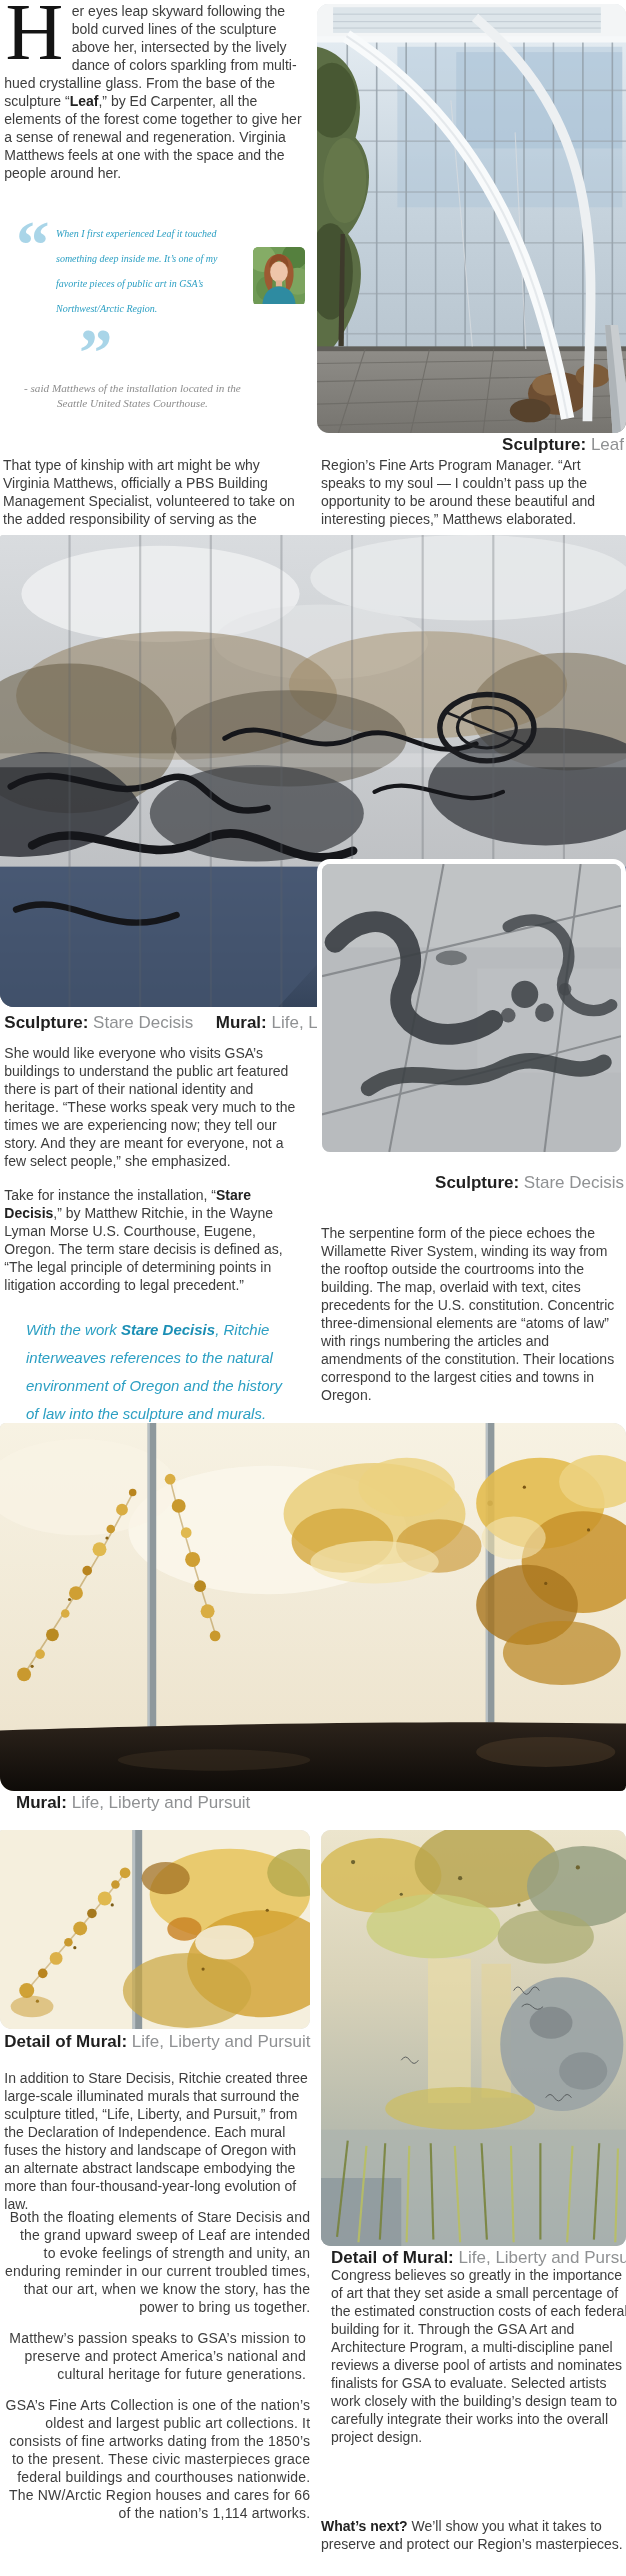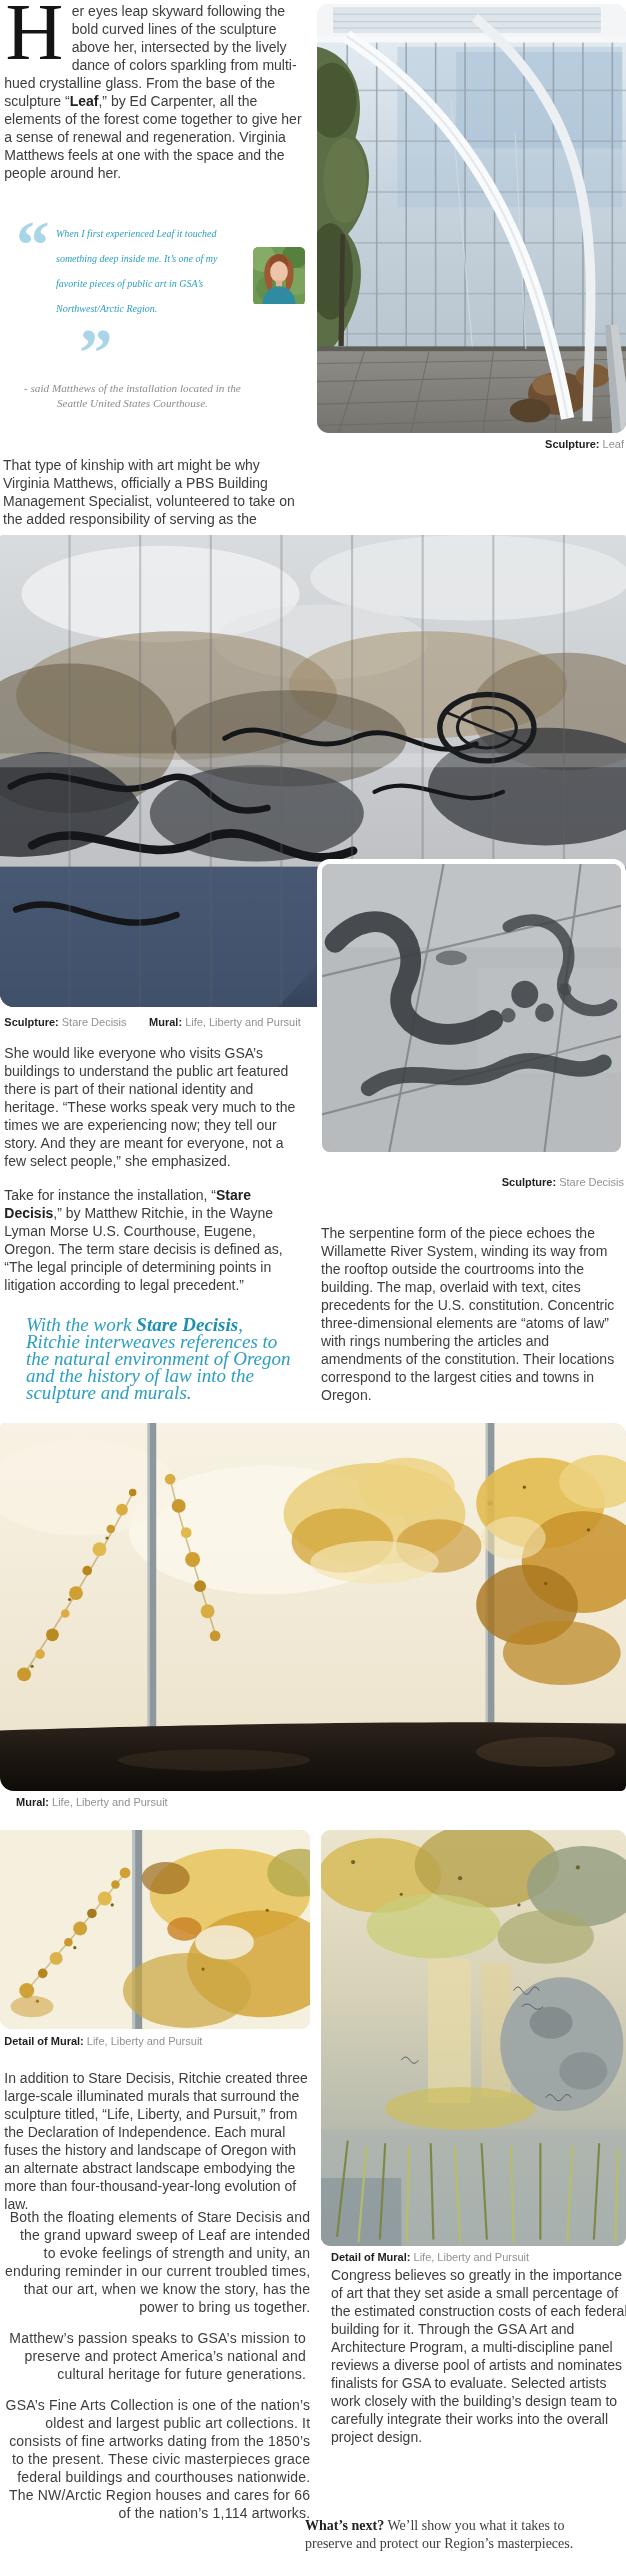--- a/index.html
+++ b/index.html
@@ -24,27 +24,27 @@
   .qtext{font-family:"Liberation Serif",serif;font-style:italic;color:var(--accent_teal);
          font-size:10px;line-height:25px;width:183px;}
   .qphoto{width:52px;height:59px;border-radius:5.4px;overflow:hidden;margin-left:14px;margin-top:26px;flex:none;}
   .qclose{font-family:"Liberation Serif",serif;font-weight:bold;color:var(--quote_mark_blue);
           font-size:67px;line-height:48px;}
   .attr{font-family:"Liberation Serif",serif;font-style:italic;color:#8c8c8c;
         font-size:11.2px;line-height:14.5px;text-align:center;}
   figure{margin:0;}
   .photo{overflow:hidden;background:#ddd;}
   .photo svg{display:block;width:100%;height:100%;}
-  .cap{font-size:11px;line-height:15px;color:var(--caption_value);white-space:nowrap;}
+  .cap{font-size:17px;line-height:15px;color:var(--caption_value);white-space:nowrap;}
   .cap .cl{font-weight:bold;color:var(--caption_label);}
   .cap.right{text-align:right;}
   .cap .pair{display:inline-block;}
   .cap .gap{display:inline-block;width:22.5px;}
-  .pullquote{font-family:Liberation Serif, serif;font-style:italic;color:var(--accent_teal);
-             font-size:19px;line-height:17px;}
+  .pullquote{font-family:Liberation Sans, sans-serif;font-style:italic;color:var(--accent_teal);
+             font-size:15px;line-height:28px;}
   .pullquote .b{color:#1b8fb5;font-weight:bold;}
 
   
   .p-intro{left:4.3px;top:2.1px;width:306px;}
   .q-block{left:16px;top:221px;width:293px;}
   .q-close-pos{left:79px;top:328px;}
   .q-attr{left:21.4px;top:381px;width:222px;}
   .p-kinship{left:3px;top:456px;width:304px;}
   .f-atrium{left:317px;top:4.3px;width:309px;height:429px;border-radius:11.8px;}
   .c-atrium{left:317px;top:437px;width:307px;}
@@ -62,21 +62,21 @@
   .f-dl{left:0;top:1830px;width:310px;height:199px;border-radius:2.1px 9.6px 9.6px 11.8px;}
   .c-dl{left:4.3px;top:2034px;}
   .p-add{left:4.3px;top:2069px;width:306px;}
   .p-both{left:4.3px;top:2208px;width:306px;}
   .p-pass{left:0;top:2329px;width:306px;}
   .p-coll{left:4.3px;top:2396px;width:306px;}
   .f-dr{left:321px;top:1830px;width:305px;height:416px;border-radius:9.6px;}
   .c-dr{left:331px;top:2250px;}
   .p-cong{left:331px;top:2266px;width:306px;}
   .p-grat{left:321px;top:2454px;width:306px;}
-  .p-next{left:305px;top:2517px;width:306px;font-family:Liberation Serif, serif;}
+  .p-next{left:321px;top:2517px;width:306px;}
 </style>
 </head>
 <body>
 
 <div class="page">
 
   <p class="body abs p-intro"><span class="dropcap">H</span><span>er eyes leap skyward following the bold curved lines of the sculpture above her, intersected by the lively dance of colors sparkling from multi-hued crystalline glass. From the base of the sculpture “</span><b class="b">Leaf</b><span>,” by Ed Carpenter, all the elements of the forest come together to give her a sense of renewal and regeneration. Virginia Matthews feels at one with the space and the people around her.</span></p>
 
   <div class="abs q-block q-flex">
     <div class="qmark">“</div>
@@ -178,20 +178,21 @@
         <path d="M505,780 C508,520 560,250 295,25" stroke="#edf0f2" stroke-width="18" fill="none"></path>
         <path d="M468,775 C420,520 330,240 55,60" stroke="#d9dee2" stroke-width="4" fill="none" opacity="0.6"></path>
       </g>
     </svg>
   </figure>
   <figcaption class="cap right abs c-atrium">
     <span class="cl">Sculpture:</span>
     <span class="cv">Leaf</span>
   </figcaption>
 
+  <p class="body abs p-manager">Region’s Fine Arts Program Manager. “Art speaks to my soul — I couldn’t pass up the opportunity to be around these beautiful and interesting pieces,” Matthews elaborated.</p>
 
   <figure class="photo abs f-wide1">
     <svg viewBox="0 0 1170 882" preserveAspectRatio="none">
       <defs>
         <linearGradient id="w1-bg" x1="0" y1="0" x2="0" y2="1">
           <stop offset="0" stop-color="#d9dcdf"></stop>
             <stop offset="1" stop-color="#b4b6b9"></stop>
         </linearGradient>
         <linearGradient id="w1-slate" x1="0" y1="0" x2="0" y2="1">
           <stop offset="0" stop-color="#5c6c88"></stop>

